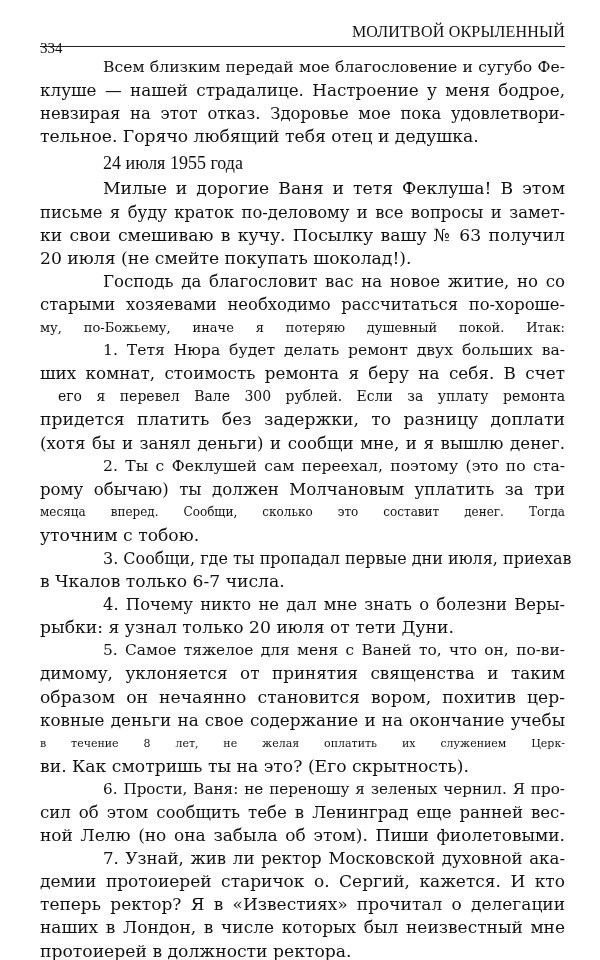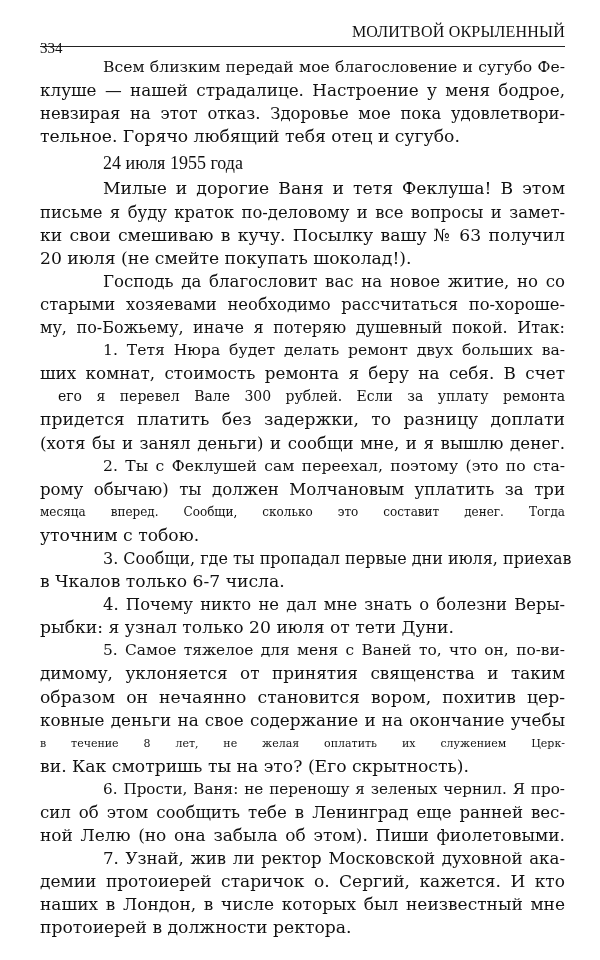--- a/index.html
+++ b/index.html
@@ -23,32 +23,32 @@
   <div class="header">
     <span class="pgnum">334</span>
     <span class="runhead">МОЛИТВОЙ ОКРЫЛЕННЫЙ</span>
   </div>
 
   <div class="body">
 
     <div class="ln ind" style="font-size: 15.6px;">Всем близким передай мое благословение и сугубо Фе-</div>
     <div class="ln" style="font-size: 16.8px;">клуше — нашей страдалице. Настроение у меня бодрое,</div>
     <div class="ln" style="font-size: 16.4px;">невзирая на этот отказ. Здоровье мое пока удовлетвори-</div>
-    <div class="ln last">тельное. Горячо любящий тебя отец и сугубо.</div>
+    <div class="ln last">тельное. Горячо любящий тебя отец и дедушка.</div>
 
     <div class="ln date">24 июля 1955 года</div>
 
     <div class="ln ind">Милые и дорогие Ваня и тетя Феклуша! В этом</div>
     <div class="ln" style="font-size: 16.4px;">письме я буду краток по-деловому и все вопросы и замет-</div>
     <div class="ln">ки свои смешиваю в кучу. Посылку вашу № 63 получил</div>
     <div class="ln last">20 июля (не смейте покупать шоколад!).</div>
 
     <div class="ln ind" style="font-size: 16.6px;">Господь да благословит вас на новое житие, но со</div>
     <div class="ln" style="font-size: 16.4px;">старыми хозяевами необходимо рассчитаться по-хороше-</div>
-    <div class="ln" style="font-size: 16px;">му, по-Божьему, иначе я потеряю душевный покой. Итак:</div>
+    <div class="ln" style="font-size: 13px;">му, по-Божьему, иначе я потеряю душевный покой. Итак:</div>
 
     <div class="ln ind" style="font-size: 15.6px;">1. Тетя Нюра будет делать ремонт двух больших ва-</div>
     <div class="ln" style="font-size: 16.8px;">ших комнат, стоимость ремонта я беру на себя. В счет</div>
     <div class="ln" style="font-size: 14px; margin-left: 18px;">его я перевел Вале 300 рублей. Если за уплату ремонта</div>
     <div class="ln">придется платить без задержки, то разницу доплати</div>
     <div class="ln" style="font-size: 16.6px;">(хотя бы и занял деньги) и сообщи мне, и я вышлю денег.</div>
 
     <div class="ln ind" style="font-size: 15.6px;">2. Ты с Феклушей сам переехал, поэтому (это по ста-</div>
     <div class="ln" style="font-size: 16.6px;">рому обычаю) ты должен Молчановым уплатить за три</div>
     <div class="ln" style="font-size: 12px;">месяца вперед. Сообщи, сколько это составит денег. Тогда</div>
@@ -66,16 +66,17 @@
     <div class="ln" style="font-size: 16.8px;">ковные деньги на свое содержание и на окончание учебы</div>
     <div class="ln" style="font-size: 11px;">в течение 8 лет, не желая оплатить их служением Церк-</div>
     <div class="ln last">ви. Как смотришь ты на это? (Его скрытность).</div>
 
     <div class="ln ind" style="font-size: 15.2px;">6. Прости, Ваня: не переношу я зеленых чернил. Я про-</div>
     <div class="ln" style="font-size: 16.6px;">сил об этом сообщить тебе в Ленинград еще ранней вес-</div>
     <div class="ln" style="font-size: 17px;">ной Лелю (но она забыла об этом). Пиши фиолетовыми.</div>
 
     <div class="ln ind" style="font-size: 16.6px;">7. Узнай, жив ли ректор Московской духовной ака-</div>
     <div class="ln" style="font-size: 17px;">демии протоиерей старичок о. Сергий, кажется. И кто</div>
+    <div class="ln" style="font-size: 17px;">теперь ректор? Я в «Известиях» прочитал о делегации</div>
     <div class="ln" style="font-size: 17px;">наших в Лондон, в числе которых был неизвестный мне</div>
     <div class="ln last">протоиерей в должности ректора.</div>
   </div>
 </div>
 
 </body></html>

